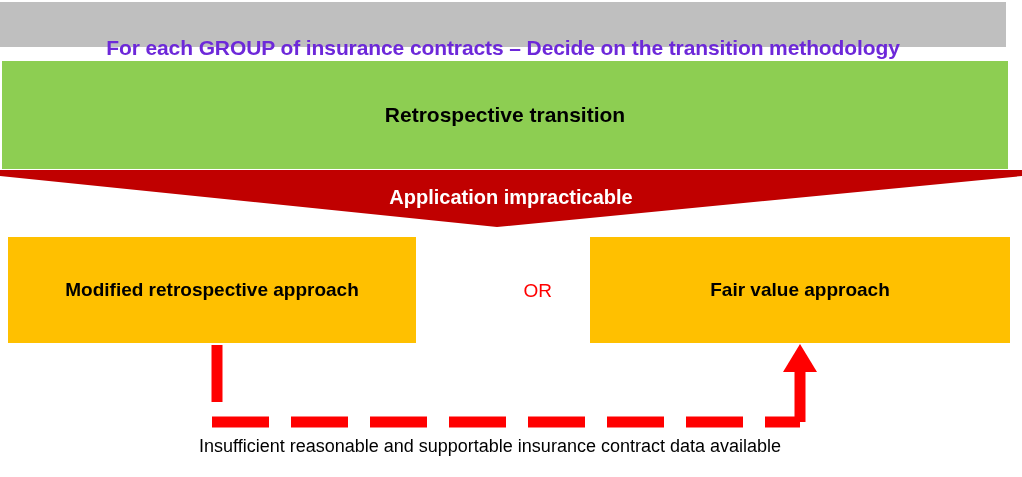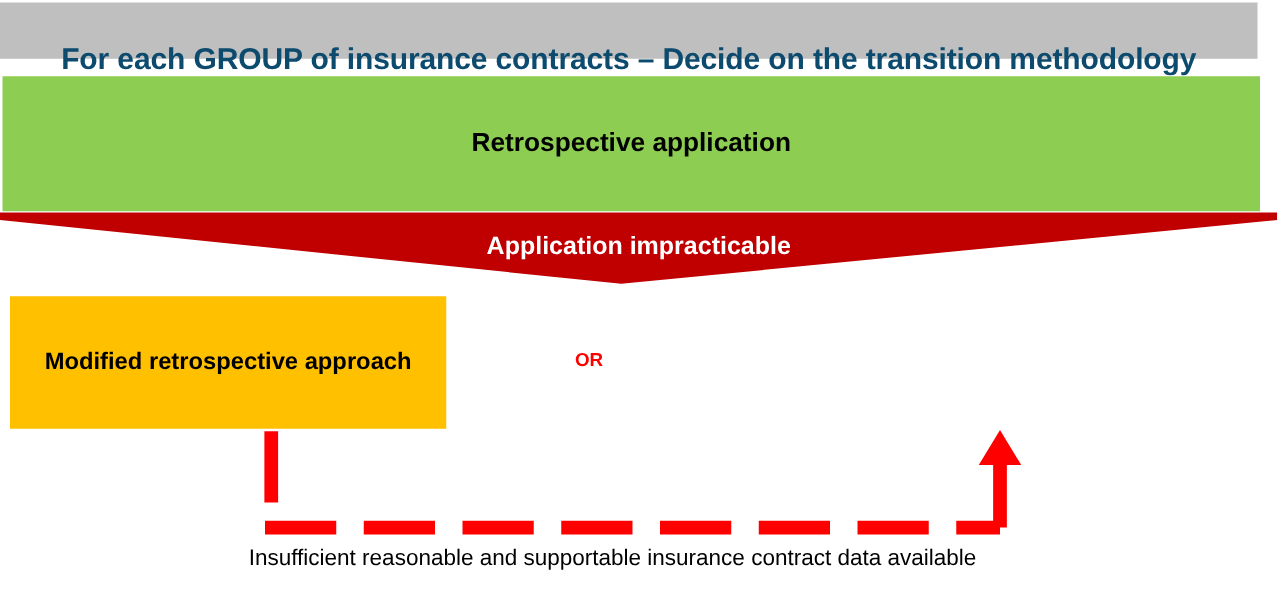--- a/index.html
+++ b/index.html
@@ -24,23 +24,23 @@
     left: 0px;
     top: 2px;
     width: 1006px;
     height: 45px;
     background: #BFBFBF;
     display: flex;
     align-items: center;
     justify-content: center;
   }
   .header-band .header-text {
-    font-size: 24px;
-    font-weight: bold;
-    color: #0c4a6e;
+    font-size: 21px;
+    font-weight: bold;
+    color: #6d28d9;
     letter-spacing: -0.1px;
     white-space: nowrap;
     margin-top: 46px;
   }
 
   
   .green-band {
     position: absolute;
     left: 2px;
     top: 61px;
@@ -95,39 +95,39 @@
   }
   .option-box .option-text {
     font-size: 19px;
     font-weight: bold;
     color: #000000;
     white-space: nowrap;
   }
   #box-left {
     left: 8px;
     top: 237px;
-    width: 349px;
+    width: 408px;
     height: 106px;
   }
   #box-right {
     left: 590px;
     top: 237px;
     width: 420px;
     height: 106px;
   }
 
   
   .or-label {
     position: absolute;
     left: 460px;
     top: 280px;
     width: 92px;
-    text-align: left;
-    font-size: 15px;
-    font-weight: bold;
+    text-align: right;
+    font-size: 19px;
+    font-weight: normal;
     color: #FF0000;
   }
 
   
   .dash-path {
     position: absolute;
     left: 0px;
     top: 340px;
     width: 1022px;
     height: 95px;
@@ -154,36 +154,39 @@
 </head>
 <body>
 
 <div id="canvas">
 
   <div class="header-band">
     <span class="header-text">For each GROUP of insurance contracts – Decide on the transition methodology</span>
   </div>
 
   <div class="green-band">
-    <span class="green-text">Retrospective application</span>
+    <span class="green-text">Retrospective transition</span>
   </div>
 
   <div class="red-chevron">
     <svg viewBox="0 0 1022 66" preserveAspectRatio="none">
       <polygon points="0,5 1022,5 1022,11 497,62 0,11" fill="#C00000"></polygon>
     </svg>
   </div>
   <div class="red-chevron-label">Application impracticable</div>
 
   <div class="option-box" id="box-left">
     <span class="option-text">Modified retrospective approach</span>
   </div>
 
   <div class="or-label">OR</div>
 
+  <div class="option-box" id="box-right">
+    <span class="option-text">Fair value approach</span>
+  </div>
 
   <div class="dash-path">
     <svg viewBox="0 0 1022 95" preserveAspectRatio="none">
 
       <line x1="217" y1="5" x2="217" y2="62" stroke="#FF0000" stroke-width="11" stroke-dasharray="57 22"></line>
 
       <line x1="212" y1="82" x2="800" y2="82" stroke="#FF0000" stroke-width="11" stroke-dasharray="57 22"></line>
 
       <line x1="800" y1="82" x2="800" y2="32" stroke="#FF0000" stroke-width="11"></line>
 

